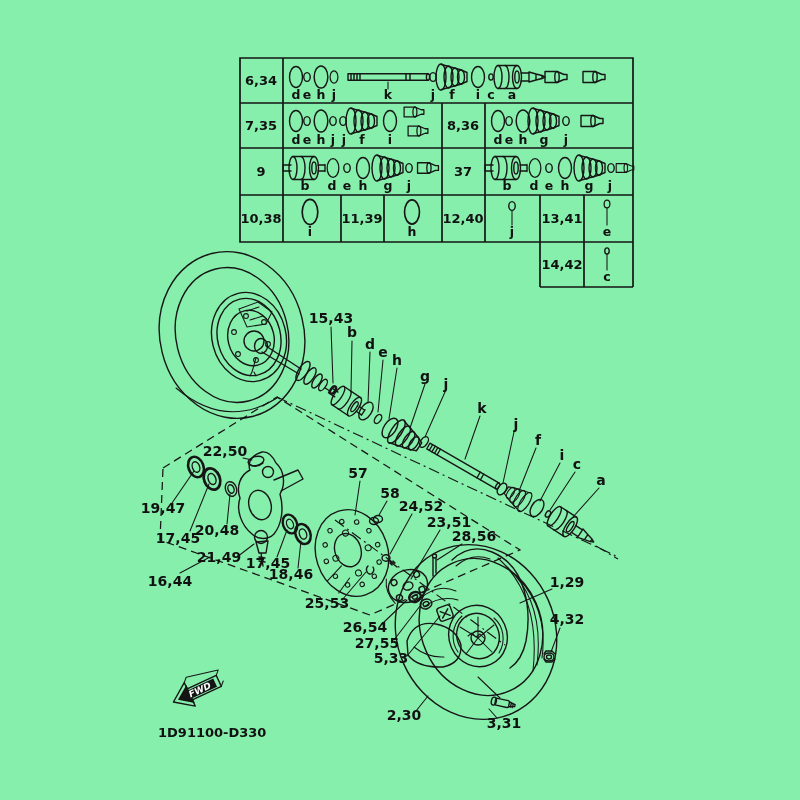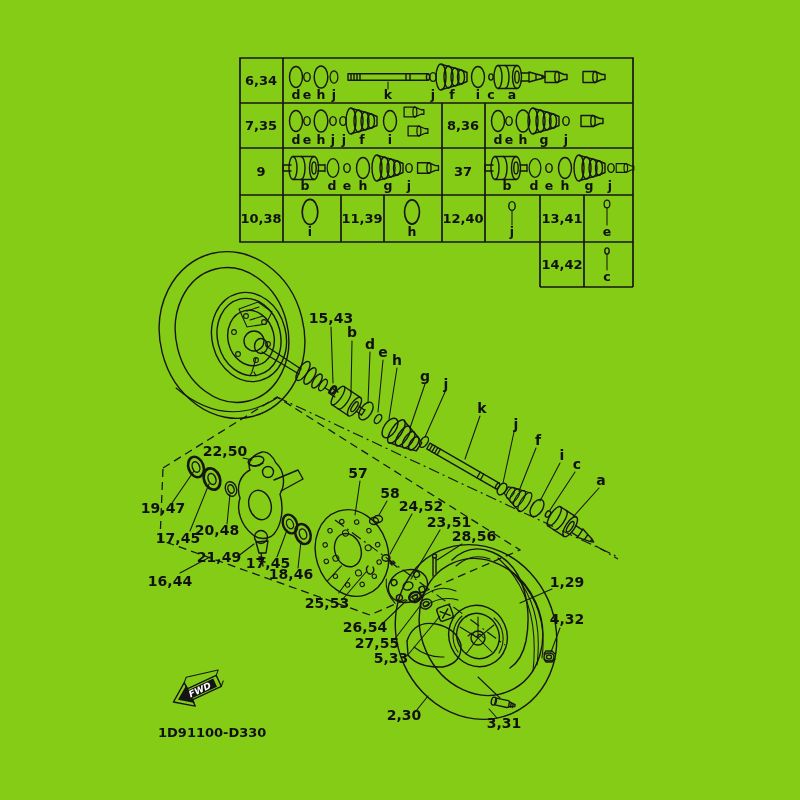--- a/index.html
+++ b/index.html
@@ -1,16 +1,16 @@
 <!DOCTYPE html>
 <html><head>
 <meta charset="utf-8">
 <style>
   html,body{margin:0;padding:0;background:#fff;}
-  #stage{position:relative;width:800px;height:800px;background:#84cc16;overflow:hidden;}
+  #stage{position:relative;width:800px;height:800px;background:#86efac;overflow:hidden;}
   svg{position:absolute;left:0;top:0;}
   svg *{vector-effect:none;}
   .ln{stroke:#161616;stroke-width:1.4;fill:none;stroke-linecap:round;stroke-linejoin:round;}
   .thin{stroke:#161616;stroke-width:1.05;fill:none;stroke-linecap:round;}
   .bold{stroke:#161616;stroke-width:2.4;fill:none;}
   .grid{stroke:#161616;stroke-width:1.7;fill:none;}
   .dash{stroke:#161616;stroke-width:1.25;fill:none;stroke-dasharray:8 5;}
   .cdash{stroke:#161616;stroke-width:1.15;fill:none;stroke-dasharray:11 4 2 4;}
   .ref{font:700 13px "DejaVu Sans",sans-serif;fill:#111;text-anchor:middle;}
   .ltr{font:700 12.5px "DejaVu Sans",sans-serif;fill:#111;text-anchor:middle;}

